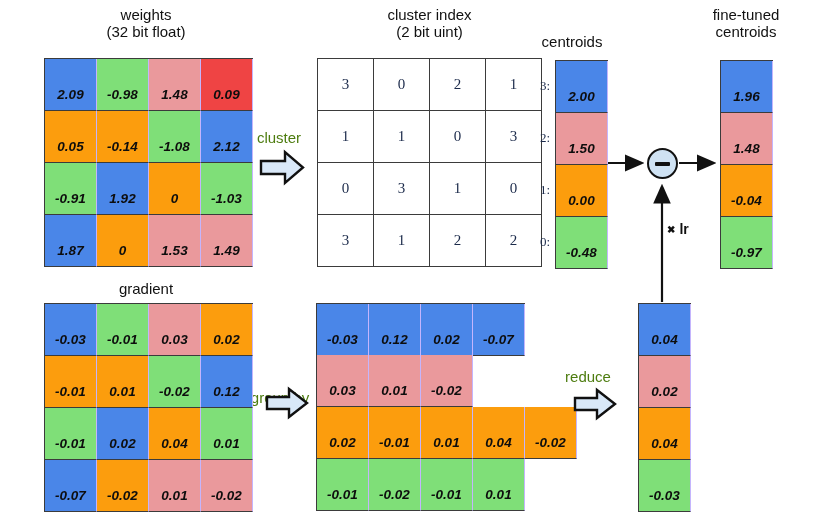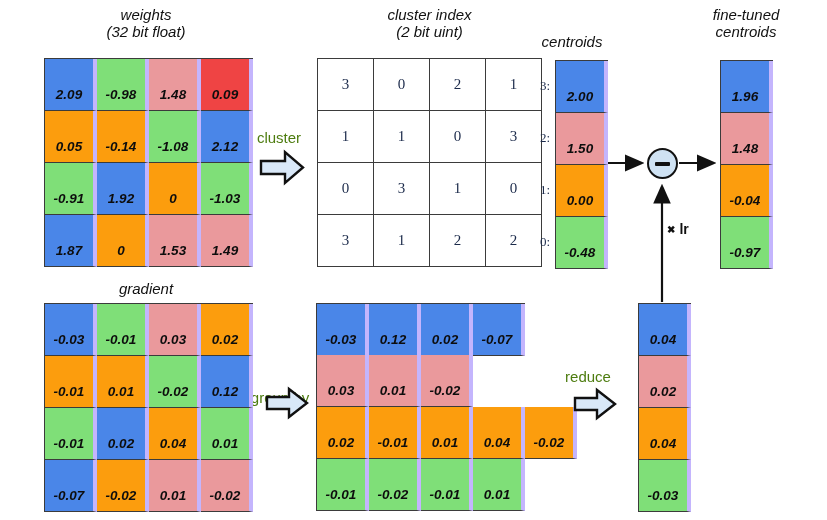--- a/index.html
+++ b/index.html
@@ -1,22 +1,22 @@
 <!DOCTYPE html>
 <html><head>
 <meta charset="utf-8">
 <style>
   html,body{margin:0;padding:0;background:#fff;}
   .stage{position:relative;width:827px;height:520px;background:#ffffff;
          font-family:"Liberation Sans",sans-serif;overflow:hidden;}
-  .title{position:absolute;text-align:center;font-size:15px;line-height:17px;color:#111;font-style:italic;}
+  .title{position:absolute;text-align:center;font-size:15px;line-height:17px;color:#111;}
   .flabel{position:absolute;text-align:center;font-size:15px;color:#4d7c0f;}
   .grid{position:absolute;display:grid;border-top:1px solid #3b3b3b;border-left:1px solid #3b3b3b;}
   .vcell{display:flex;align-items:center;justify-content:center;box-sizing:border-box;
-         border-right:4px solid #c4b5fd;border-bottom:1px solid #3b3b3b;
+         border-right:1px solid #c4b5fd;border-bottom:1px solid #3b3b3b;
          font-weight:bold;font-style:italic;font-size:13.5px;color:#0d0d0d;padding-top:20px;}
   .icell{display:flex;align-items:center;justify-content:center;box-sizing:border-box;
          border-right:1px solid #3b3b3b;border-bottom:1px solid #3b3b3b;
          font-family:"Liberation Serif",serif;font-size:15px;color:#1b2a4a;background:#fff;}
   .c52{width:52px;height:52px;}
   .grow{position:absolute;display:flex;border-left:1px solid #3b3b3b;}
   .rowlabel{position:absolute;width:26px;height:52px;display:flex;align-items:center;
             justify-content:flex-end;padding-right:4px;box-sizing:border-box;
             font-family:"Liberation Serif",serif;font-size:13px;color:#1b2a4a;}
   .circle{position:absolute;left:647px;top:148px;width:31px;height:31px;border-radius:50%;

